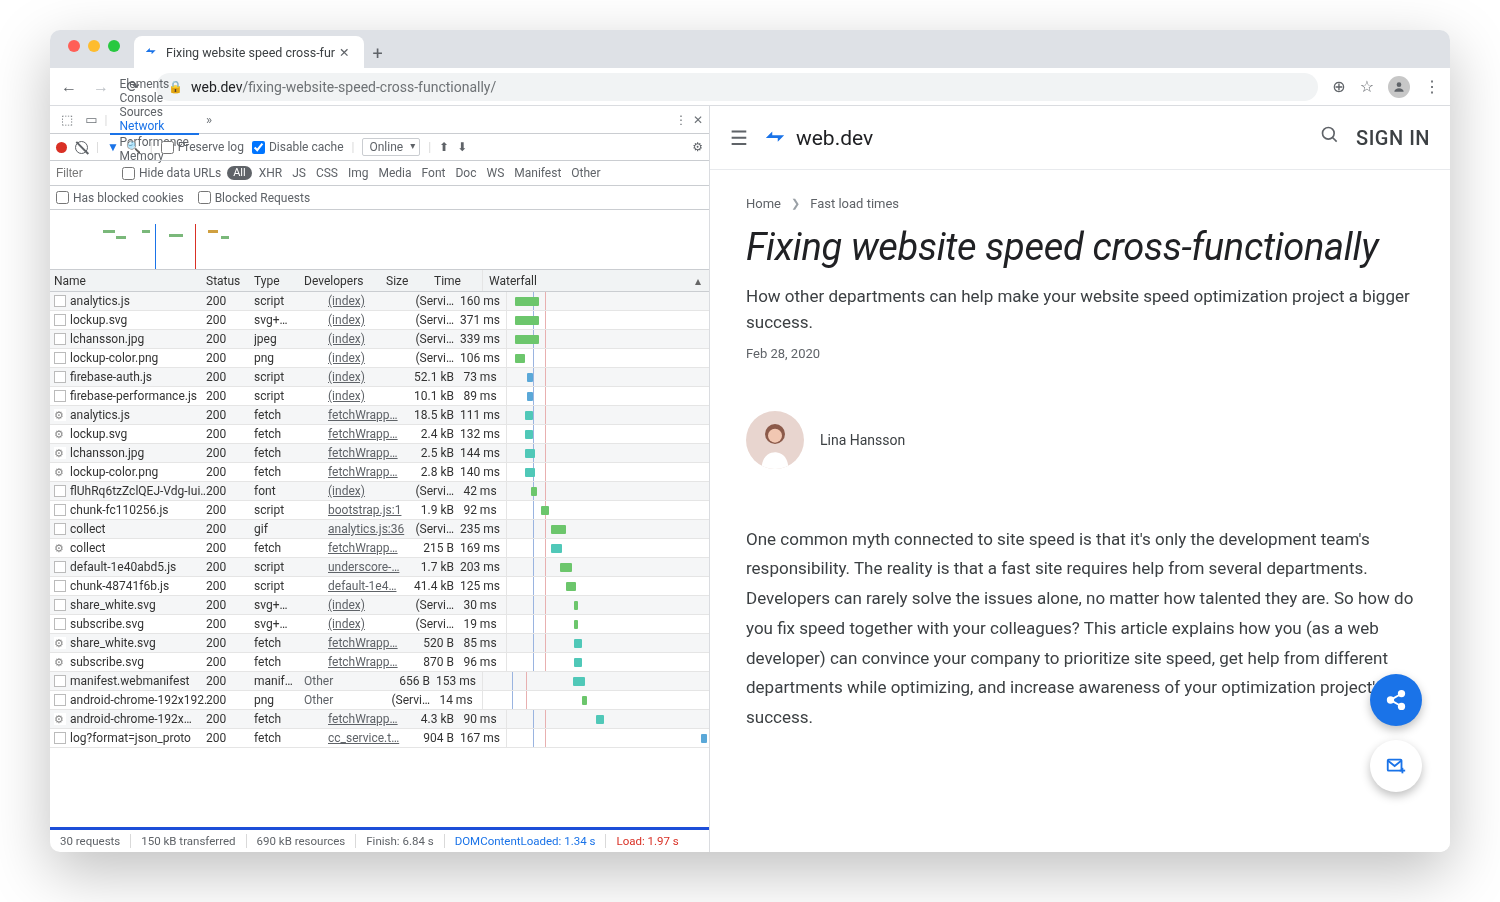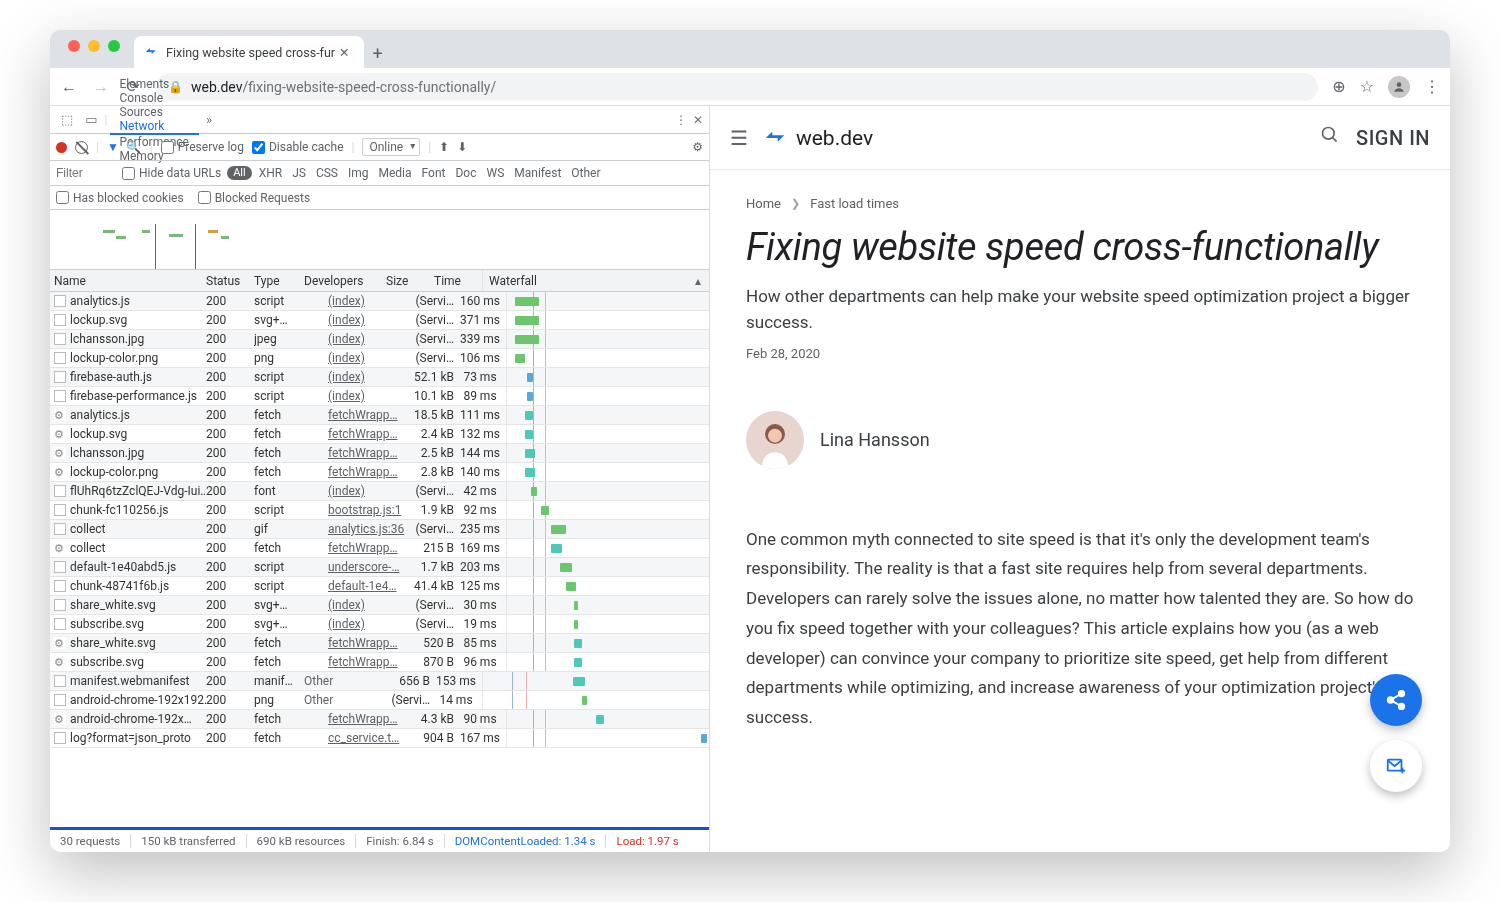--- a/index.html
+++ b/index.html
@@ -683,21 +683,21 @@
         <p class="sub">How other departments can help make your website speed optimization project a bigger success.</p>
         <p class="date">Feb 28, 2020</p>
         <div class="author">
           <div class="avatar">
             <svg viewBox="0 0 24 30">
                   <circle cx="12" cy="9" r="6" fill="#8b5a4a"></circle>
                   <circle cx="12" cy="10" r="4.2" fill="#f1c7b2"></circle>
                   <path d="M4 30c0-8 5-10 8-10s8 2 8 10" fill="#fff"></path>
                 </svg>
           </div>
-          <span style="font-size:18px;color:#3c4043">Lina Hansson</span>
+          <span style="font-size:14px;color:#3c4043">Lina Hansson</span>
         </div>
         <p class="para">One common myth connected to site speed is that it's only the development team's responsibility. The reality is that a fast site requires help from several departments. Developers can rarely solve the issues alone, no matter how talented they are. So how do you fix speed together with your colleagues? This article explains how you (as a web developer) can convince your company to prioritize site speed, get help from different departments while optimizing, and increase awareness of your optimization project's success.</p>
       </div>
     </div>
 
   </div>
 </div>
 
 <div class="fab share">
   <svg width="22" height="22" viewBox="0 0 24 24" fill="none" stroke="#fff" stroke-width="2">

